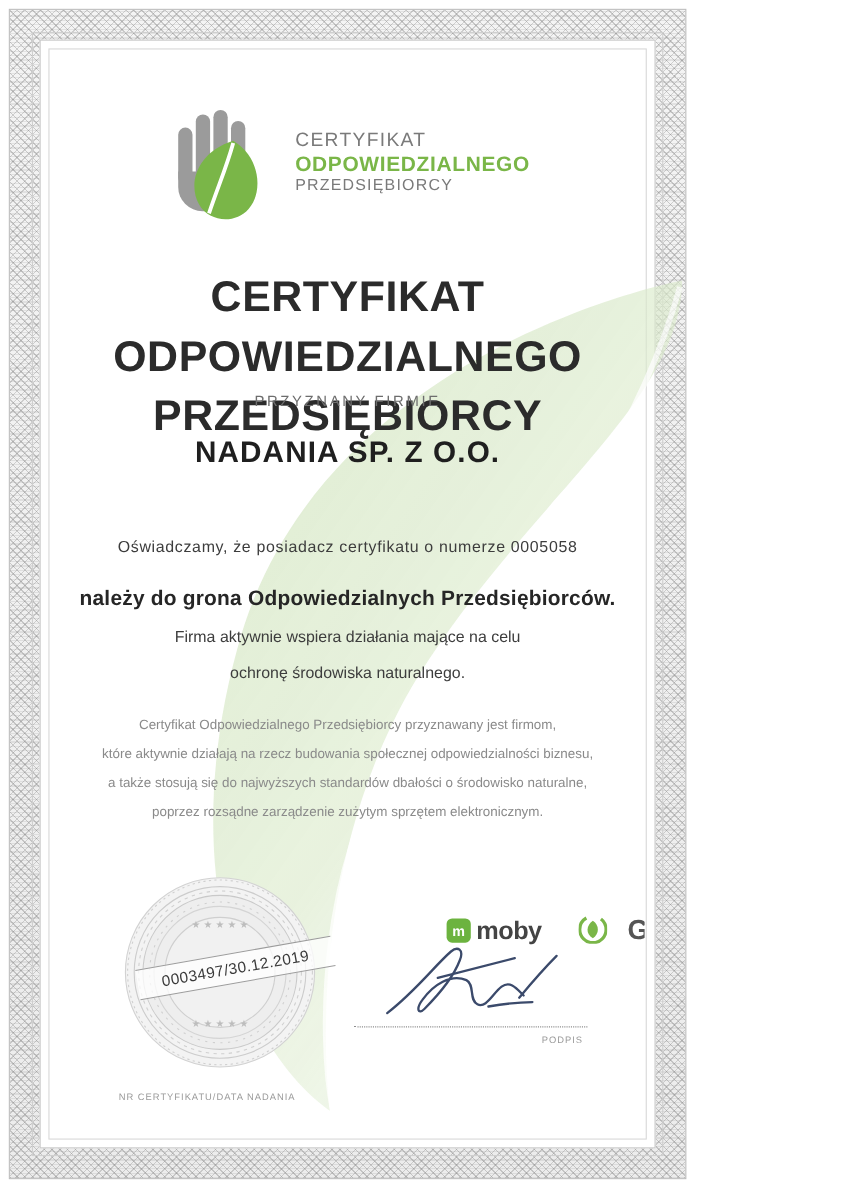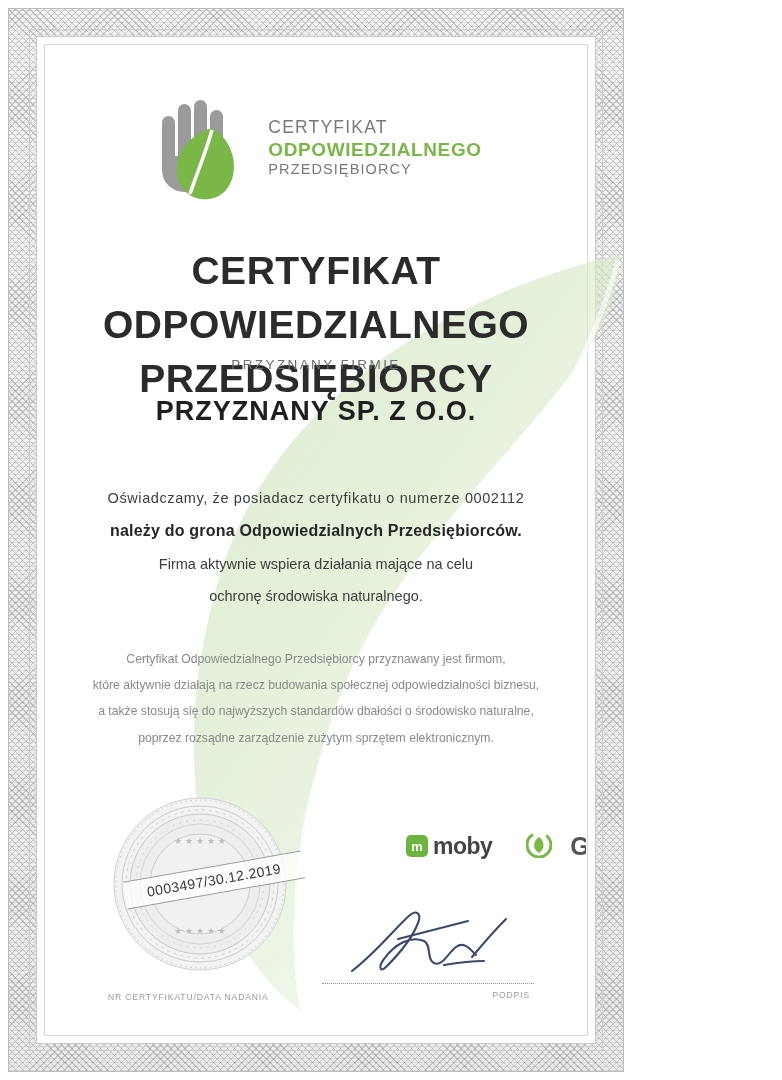--- a/index.html
+++ b/index.html
@@ -121,21 +121,21 @@
   }
 
   
   .statement {
     position: absolute;
     top: 444px; left: 0; right: 0;
     text-align: center;
     color: #3a3a3a;
   }
   .st-line1 { font-size: 14.5px; letter-spacing: .6px; color: #3d3d3d; }
-  .st-line2 { font-size: 16px; font-weight: bold; margin-top: 16px; color: #262626; letter-spacing: .2px; }
+  .st-line2 { font-size: 19px; font-weight: bold; margin-top: 28px; color: #262626; letter-spacing: .2px; }
   .st-line3 { font-size: 14.5px; margin-top: 16px; color: #3d3d3d; }
   .st-line4 { font-size: 14.5px; margin-top: 16px; color: #3d3d3d; }
 
   
   .fineprint {
     position: absolute;
     top: 600px; left: 40px; right: 40px;
     text-align: center;
     font-size: 12.2px;
     color: #8a8a8a;
@@ -196,21 +196,21 @@
     position: absolute;
     left: 62px;
     top: 946px;
     font-size: 8.5px;
     letter-spacing: .9px;
     color: #9a9a9a;
   }
   .sig-wrap {
     position: absolute;
     right: 52px;
-    top: 859px;
+    top: 809px;
     width: 230px;
     text-align: right;
   }
   .sig-svg { display: block; margin-left: auto; }
   .sig-rule {
     margin-top: 2px;
     border-bottom: 1px dotted #8d8d8d;
     width: 212px;
     margin-left: auto;
   }
@@ -261,24 +261,24 @@
       </svg>
       <div class="logo-text">
         <div class="logo-l1">CERTYFIKAT</div>
         <div class="logo-l2">ODPOWIEDZIALNEGO</div>
         <div class="logo-l3">PRZEDSIĘBIORCY</div>
       </div>
     </div>
 
     <div class="title">CERTYFIKAT ODPOWIEDZIALNEGO PRZEDSIĘBIORCY</div>
     <div class="subtitle">PRZYZNANY FIRMIE</div>
-    <div class="company">PRZYZNANY SP. Z O.O.</div>
+    <div class="company">NADANIA SP. Z O.O.</div>
 
     <div class="statement">
-      <div class="st-line1">Oświadczamy, że posiadacz certyfikatu o numerze 0002112</div>
+      <div class="st-line1">Oświadczamy, że posiadacz certyfikatu o numerze 0005058</div>
       <div class="st-line2">należy do grona Odpowiedzialnych Przedsiębiorców.</div>
       <div class="st-line3">Firma aktywnie wspiera działania mające na celu</div>
       <div class="st-line4">ochronę środowiska naturalnego.</div>
     </div>
 
     <div class="fineprint">
       <div>Certyfikat Odpowiedzialnego Przedsiębiorcy przyznawany jest firmom,</div>
       <div>które aktywnie działają na rzecz budowania społecznej odpowiedzialności biznesu,</div>
       <div>a także stosują się do najwyższych standardów dbałości o środowisko naturalne,</div>
       <div>poprzez rozsądne zarządzenie zużytym sprzętem elektronicznym.</div>

